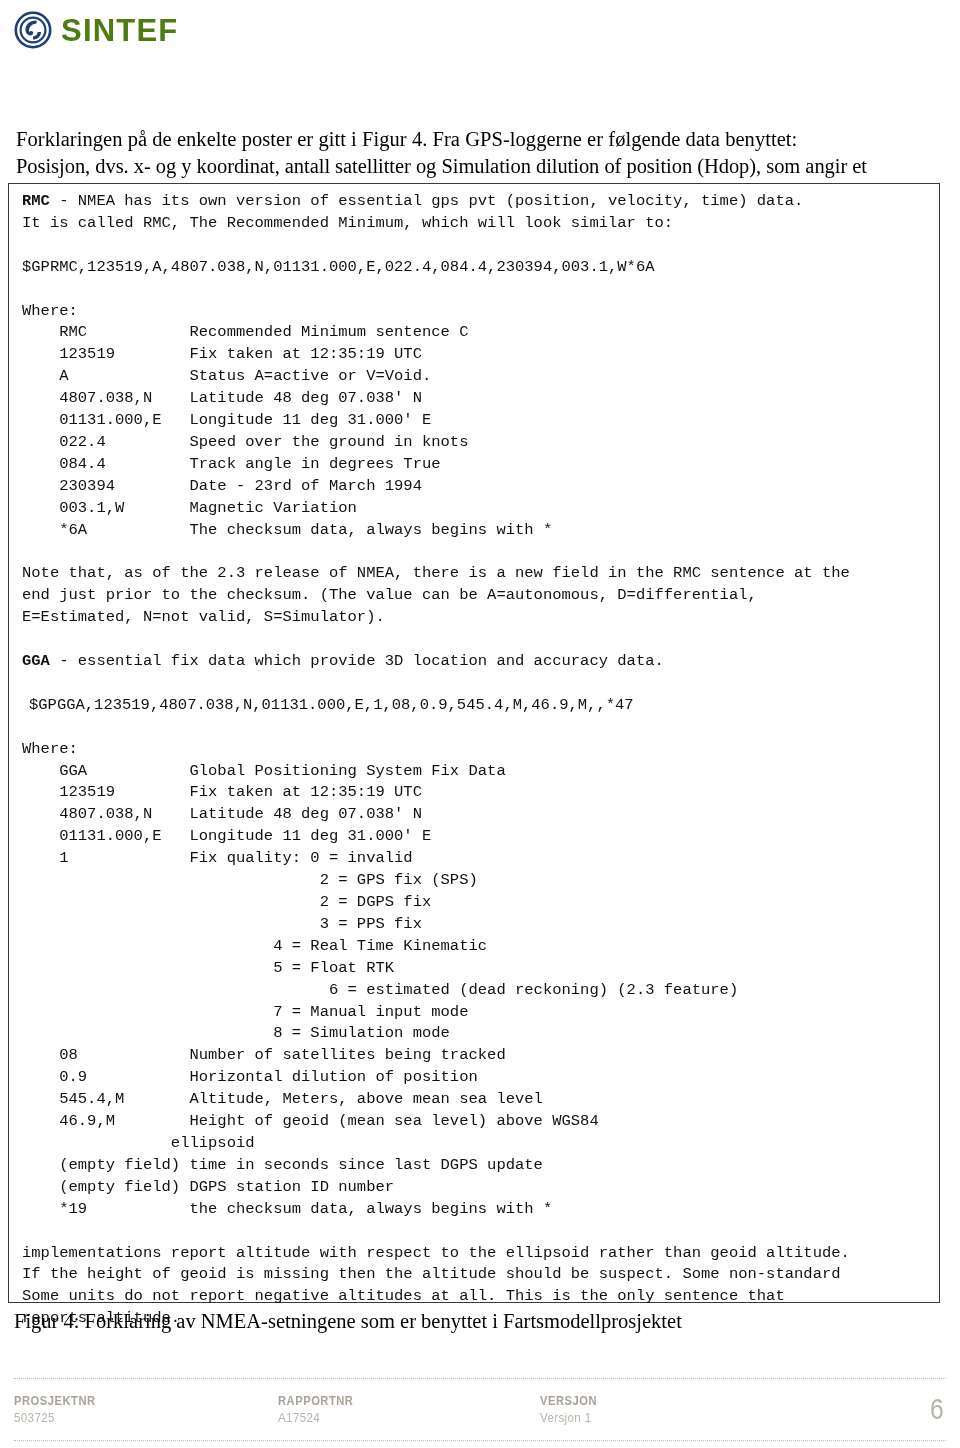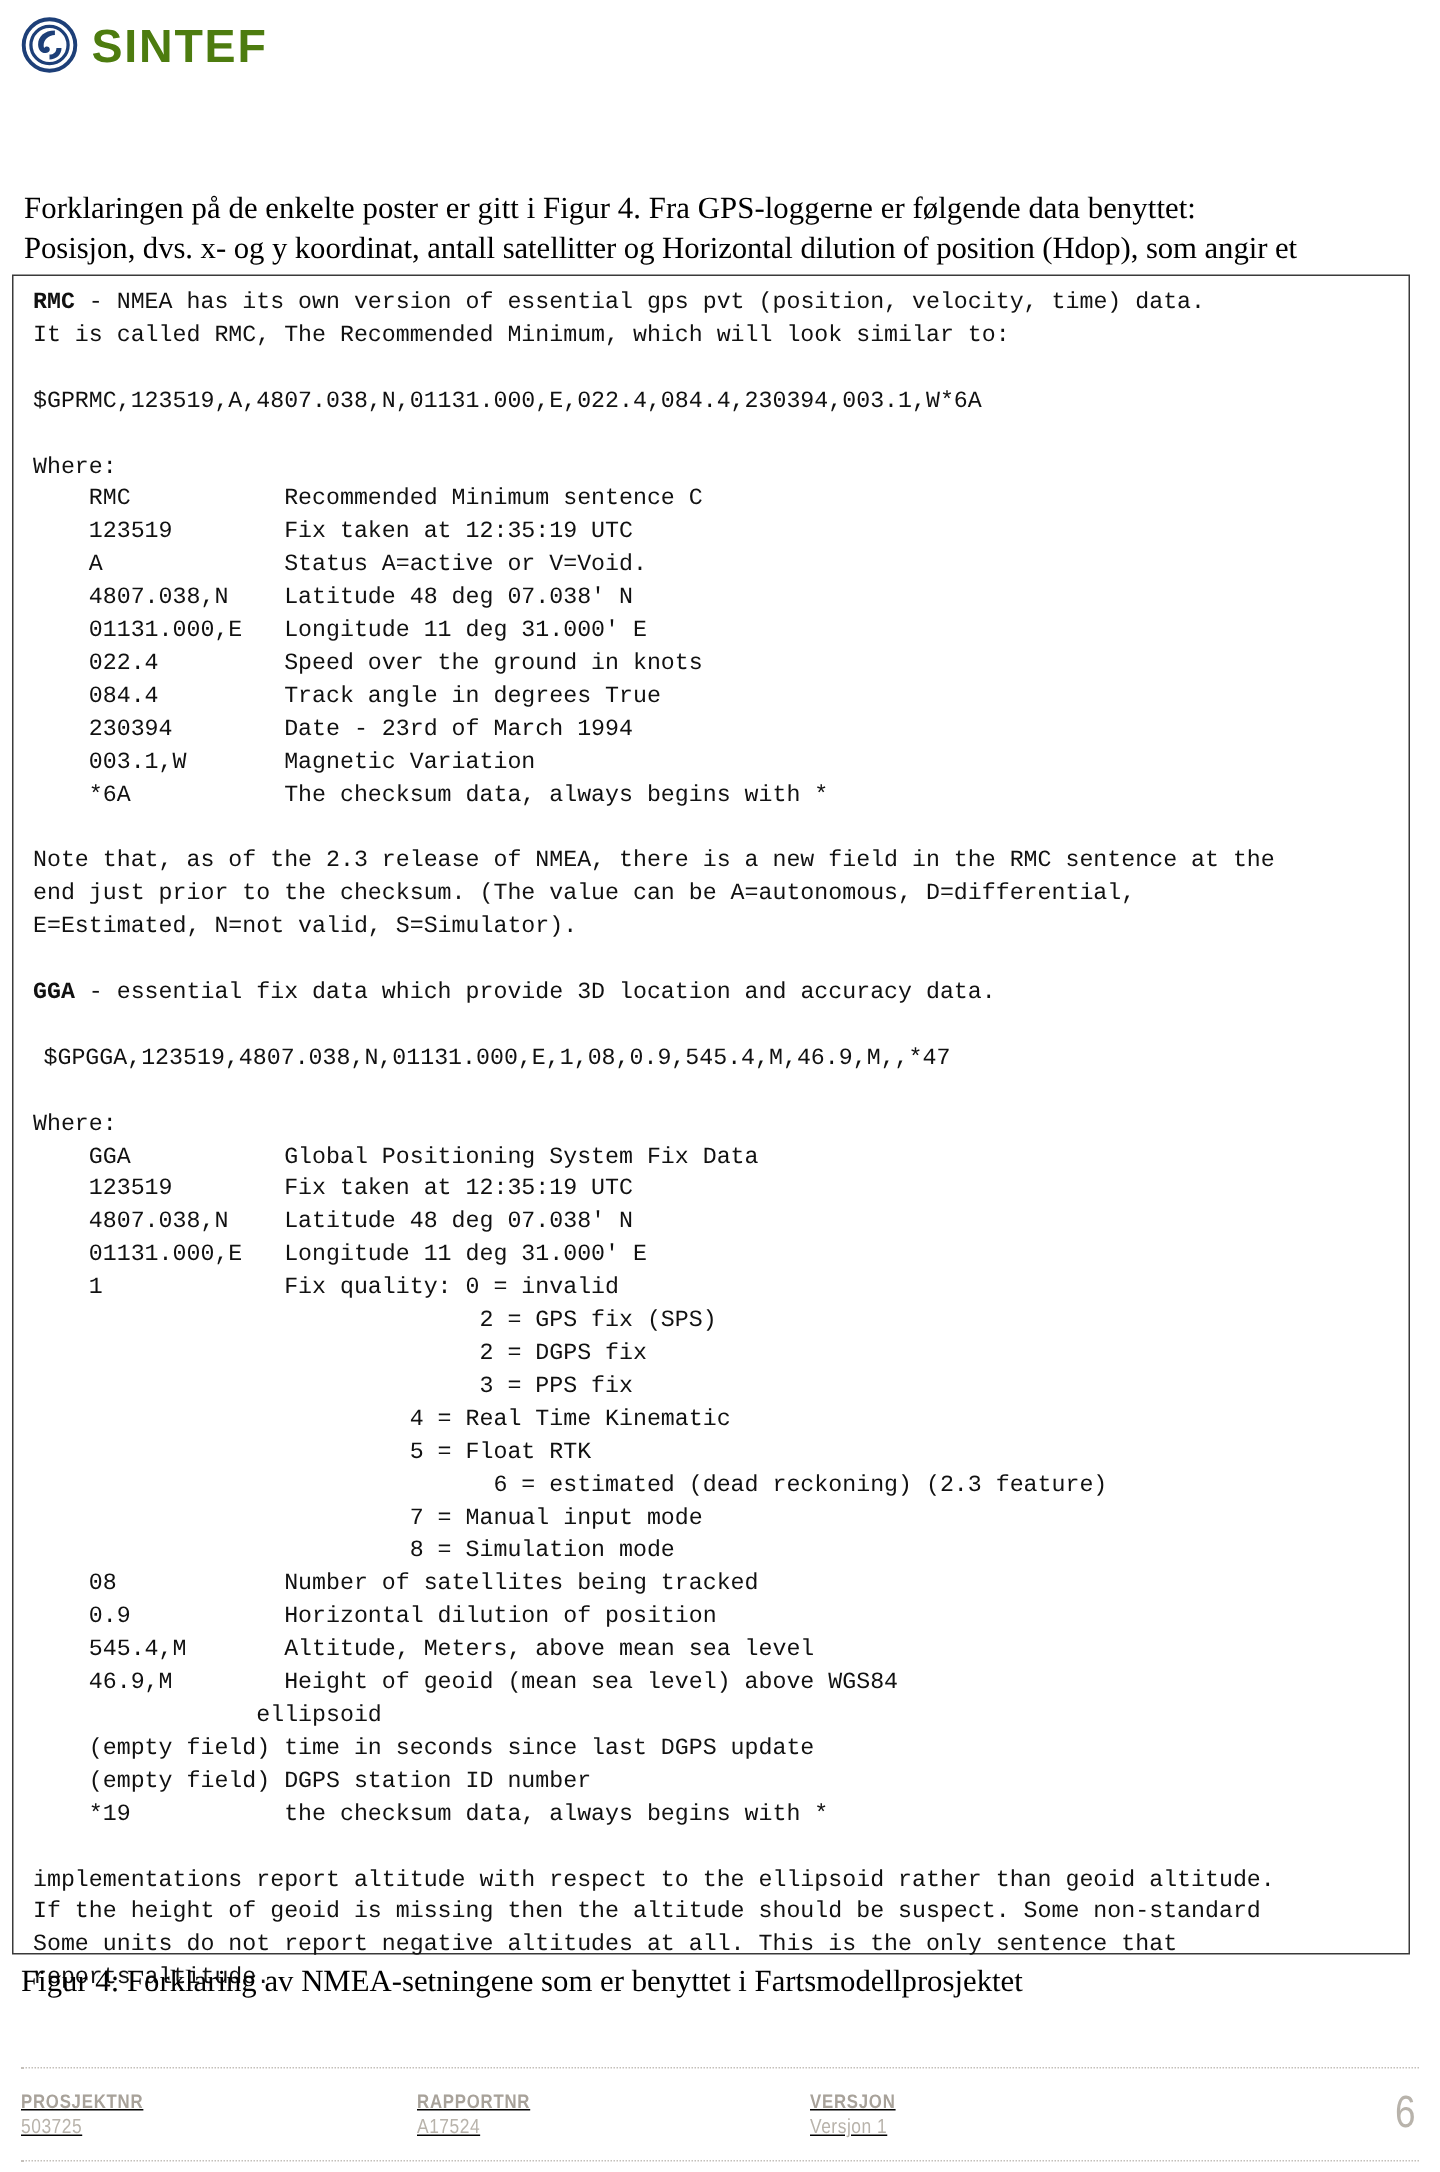--- a/index.html
+++ b/index.html
@@ -102,21 +102,20 @@
     left: 14px;
     width: 932px;
     height: 0;
     border-top: 1px dotted #c4c0ba;
   }
   #footer-rule-top { top: 0; }
   #footer-rule-bottom { top: 62px; }
   .footer-col {
     position: absolute;
     top: 14px;
-    text-decoration: underline;
   }
   #footer-col-prosjektnr { left: 14px; }
   #footer-col-rapportnr  { left: 278px; }
   #footer-col-versjon    { left: 540px; }
   .footer-label {
     font-family: "Liberation Sans", "DejaVu Sans", sans-serif;
     font-size: 13px;
     font-weight: bold;
     letter-spacing: 0.6px;
     color: #a8a29a;
@@ -161,21 +160,21 @@
                C15.1 15.6 18.2 12.6 22.6 12.4 Z" fill="#1d3f78"></path>
       <path d="M19 28.6 C23.6 28.6 27.0 25.4 27.0 21.0 L23.6 21.0
                C23.6 23.8 21.8 25.4 19 25.4 Z" fill="#1d3f78"></path>
     </svg>
   </span>
   <span id="logo-wordmark">SINTEF</span>
 </div>
 
 <div id="intro">
   <span class="line line-1">Forklaringen på de enkelte poster er gitt i Figur 4. Fra GPS-loggerne er følgende data benyttet:</span>
-  <span class="line line-2">Posisjon, dvs. x- og y koordinat, antall satellitter og Horizontal dilution of position (Hdop), som angir et</span>
+  <span class="line line-2">Posisjon, dvs. x- og y koordinat, antall satellitter og Simulation dilution of position (Hdop), som angir et</span>
   <span class="line line-3">anslag på feil i posisjonsangivelsen.</span>
 </div>
 
 <div id="nmea-box">
 
   <pre><span class="sentence-key">RMC</span><span> - NMEA has its own version of essential gps pvt (position, velocity, time) data.</span></pre>
   <pre>It is called RMC, The Recommended Minimum, which will look similar to:</pre>
   <pre> </pre>
   <pre>$GPRMC,123519,A,4807.038,N,01131.000,E,022.4,084.4,230394,003.1,W*6A</pre>
   <pre> </pre>

